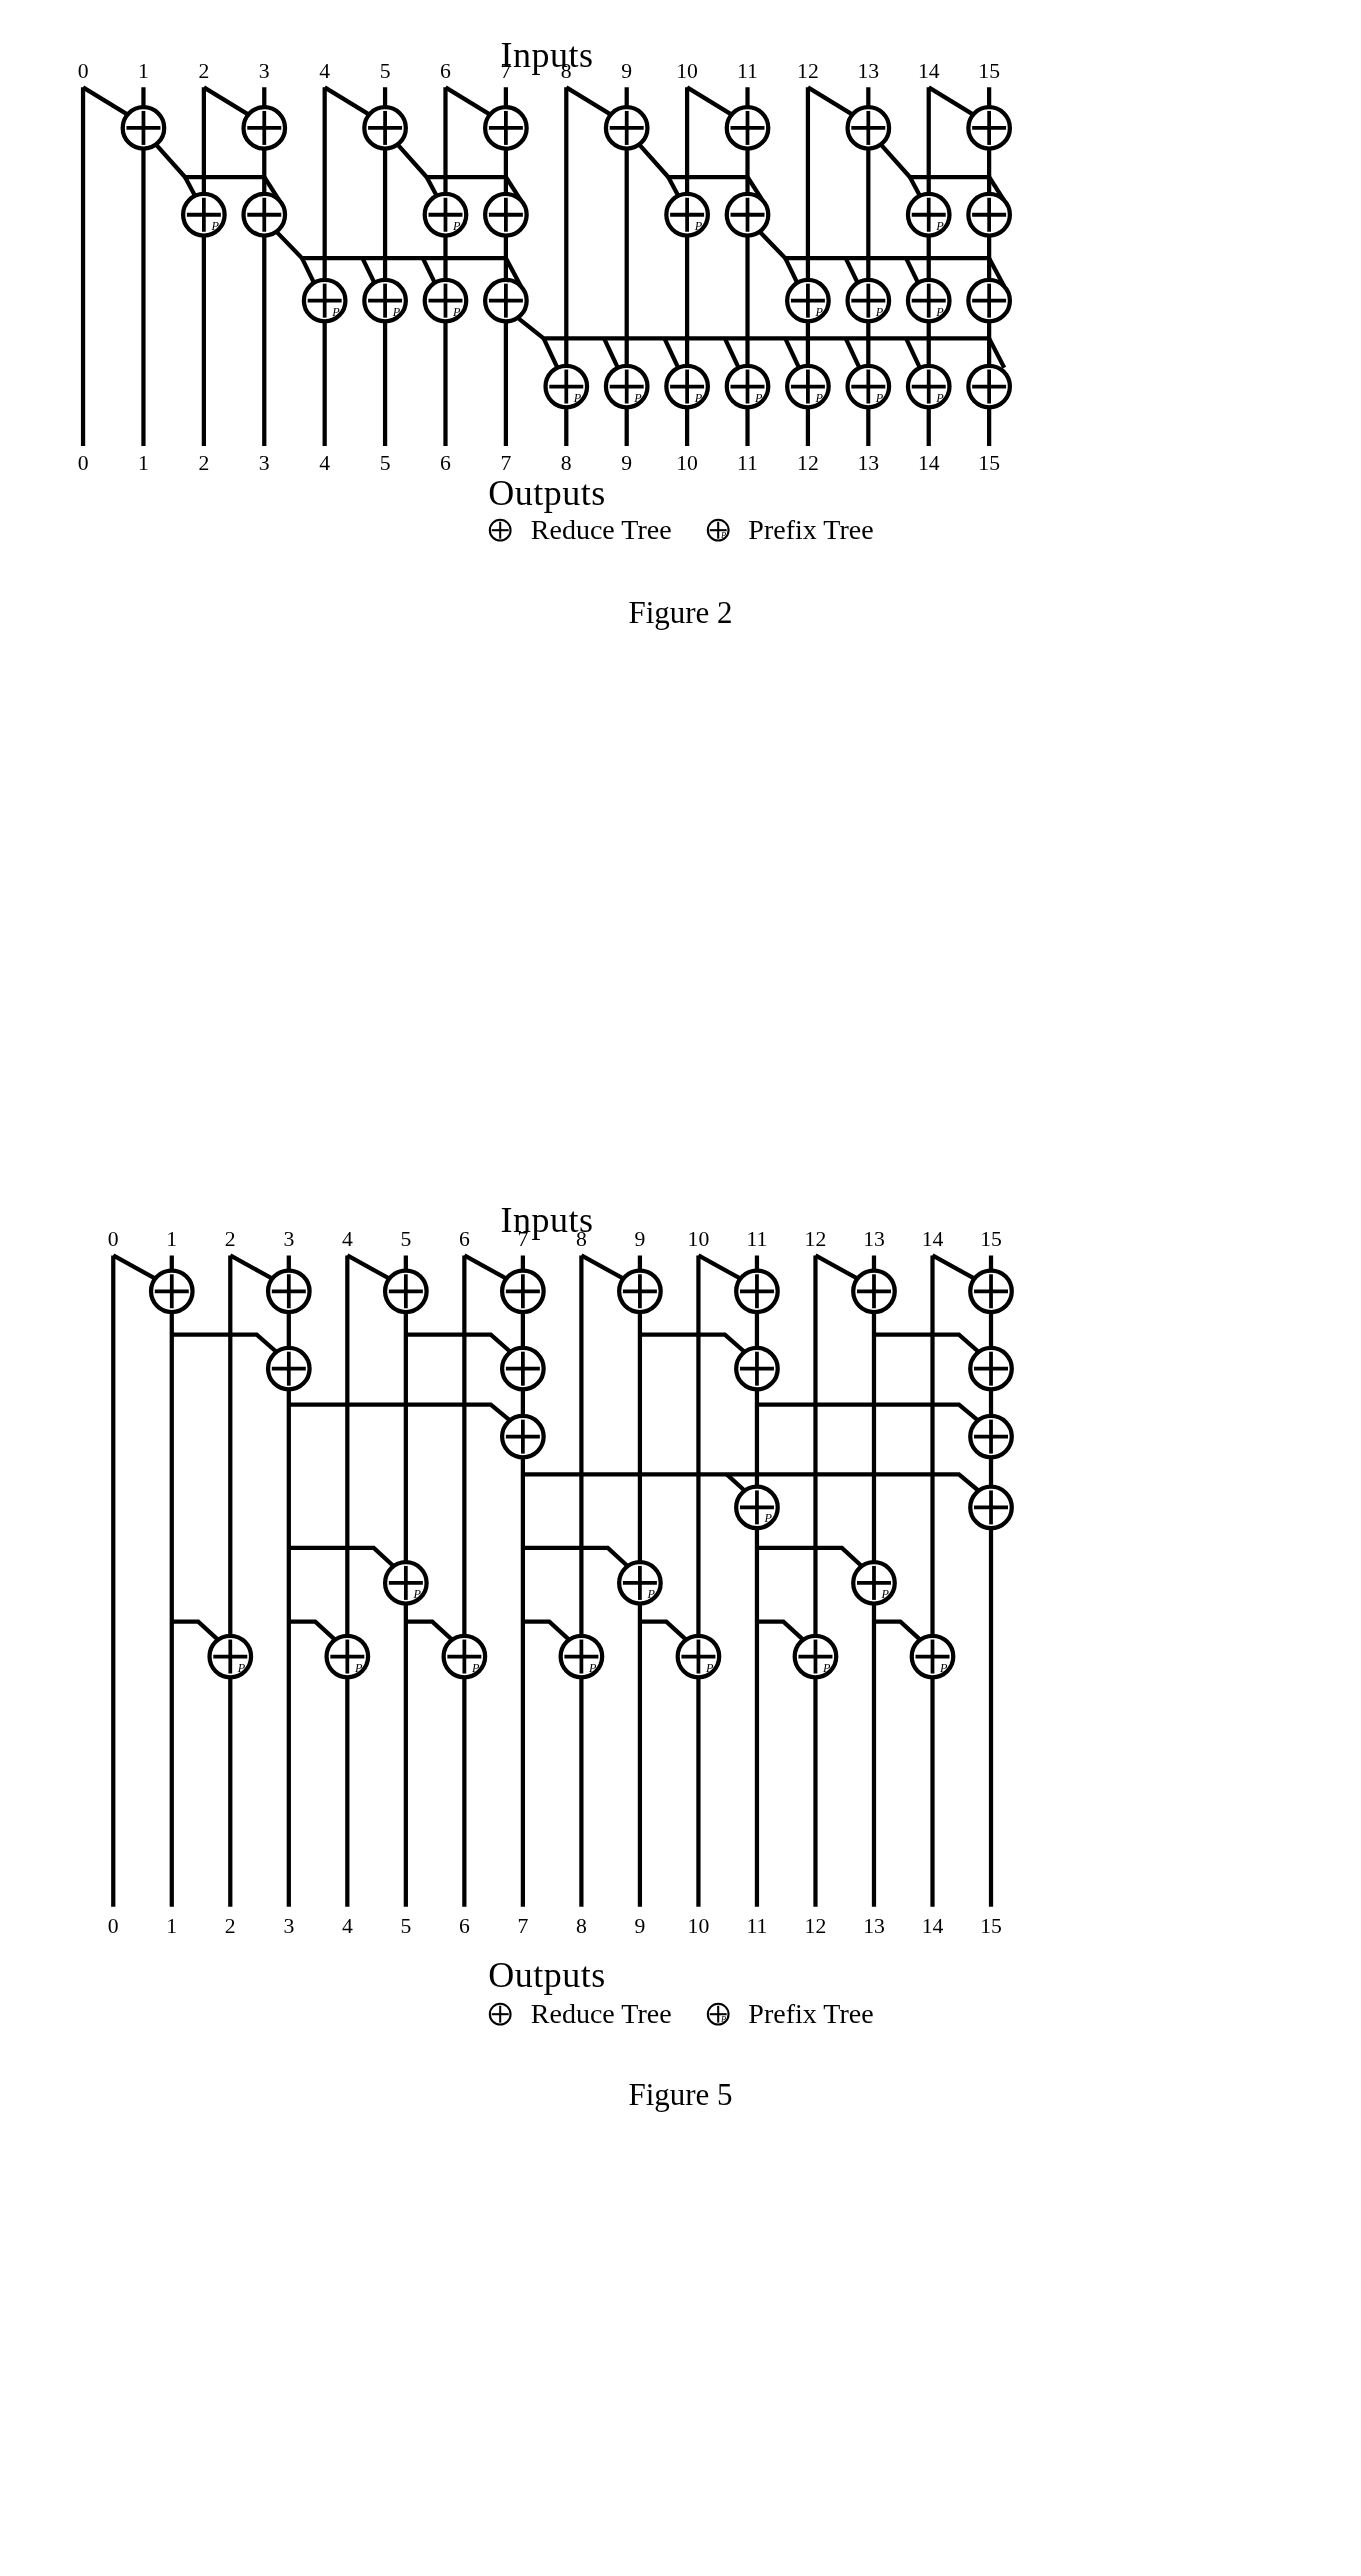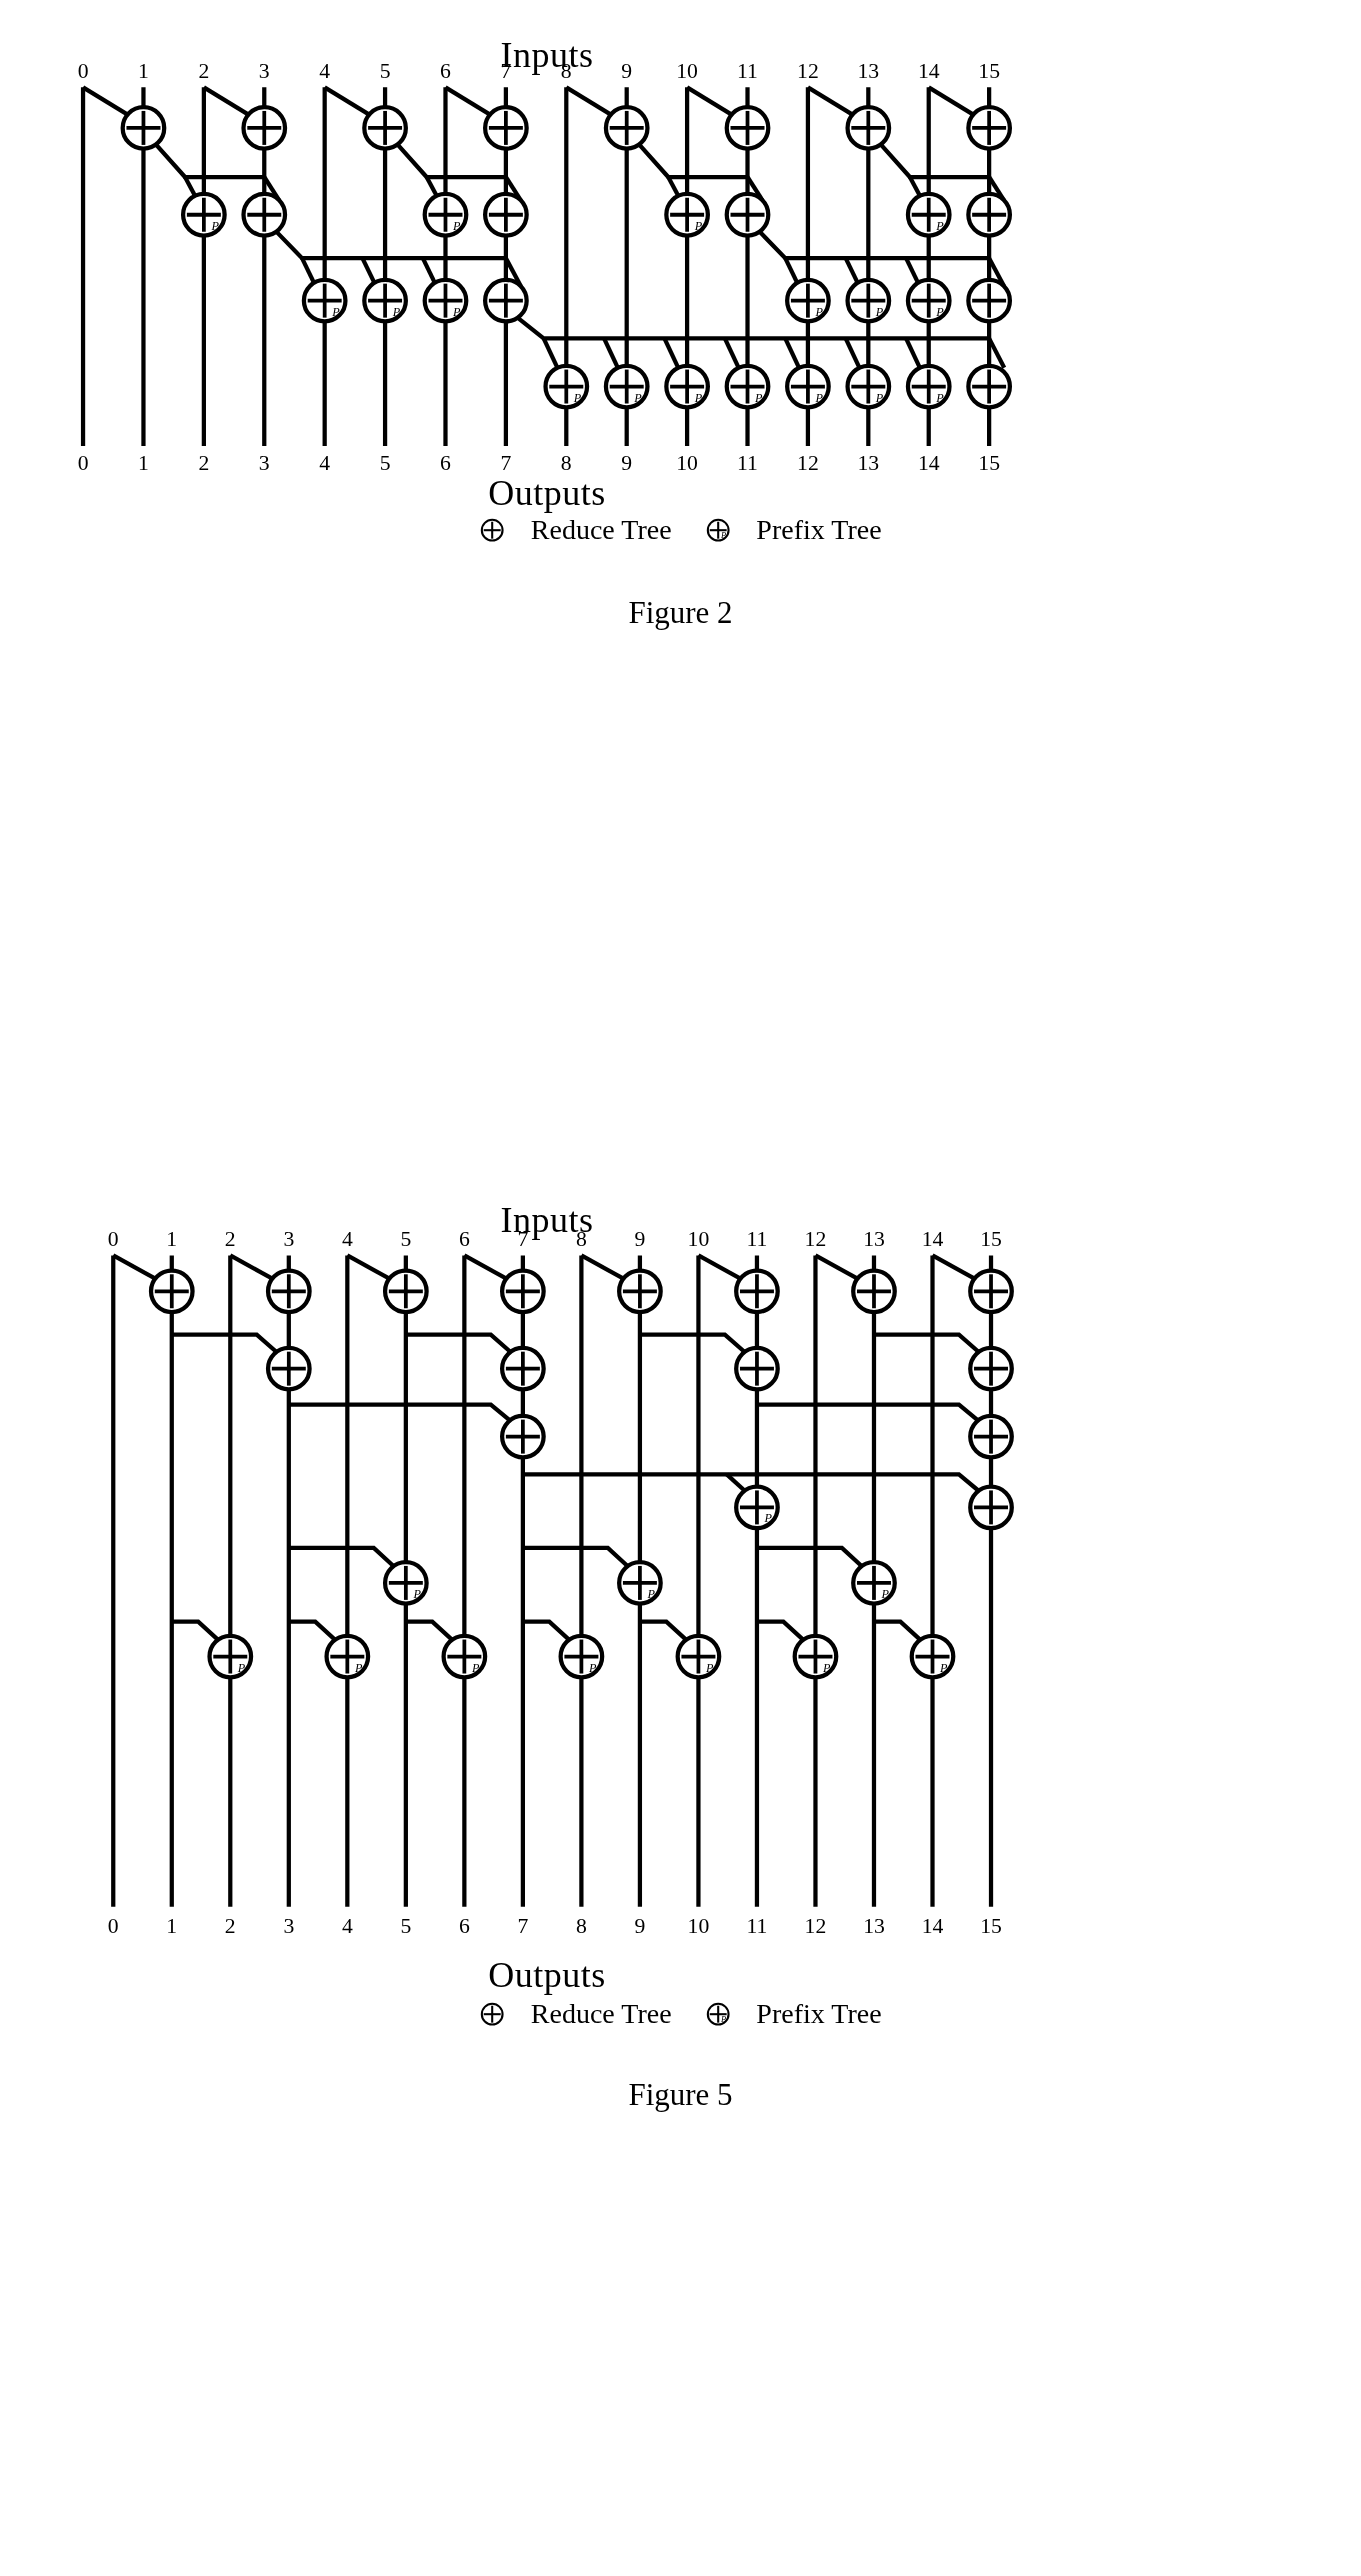--- a/index.html
+++ b/index.html
@@ -47,21 +47,21 @@
     font-size: 28px;
   }
   .legend-row .legend-item {
     display: inline-block;
     vertical-align: middle;
     margin: 0 13.2px;
     white-space: nowrap;
   }
   .legend-row .legend-item .lbl {
     vertical-align: middle;
-    margin-left: 25px;
+    margin-left: 17px;
     font-size: 28px;
   }
   .legend-glyph {
     display: inline-block;
     vertical-align: middle;
   }
   .fig-caption {
     position: absolute;
     width: 1361px;
     text-align: center;

